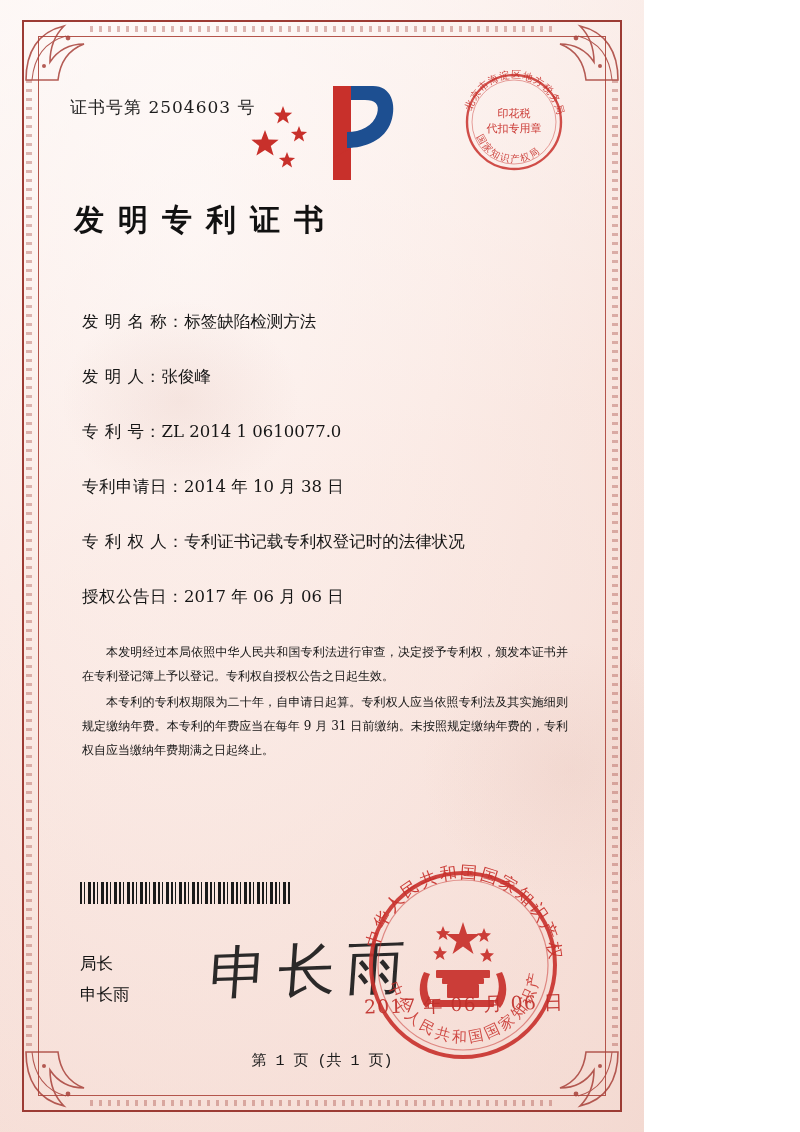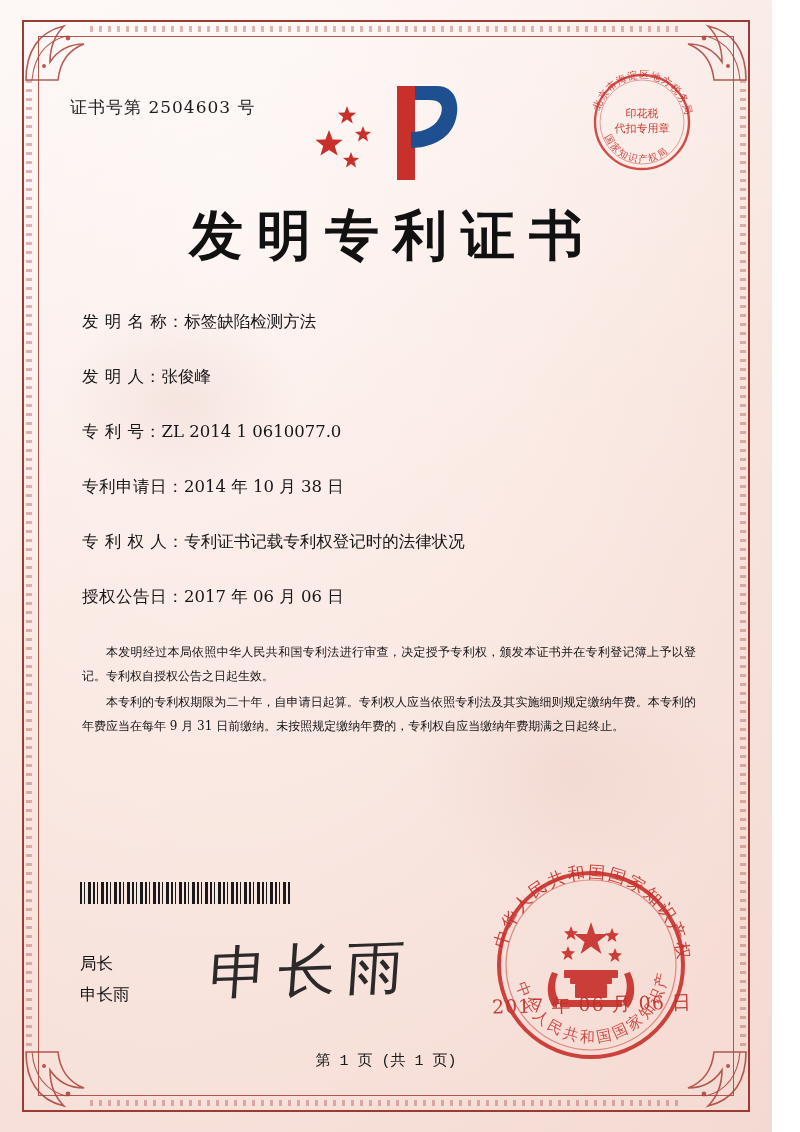--- a/index.html
+++ b/index.html
@@ -5,21 +5,21 @@
   html, body {
     margin: 0;
     padding: 0;
     background: #ffffff;
   }
   body {
     font-family: "Liberation Serif", "DejaVu Serif", serif;
   }
   .page {
     position: relative;
-    width: 772px;
+    width: 644px;
     height: 1132px;
     overflow: hidden;
     background:
       radial-gradient(ellipse at 30% 20%, #fdf6f4 0%, #fbeeea 40%, #f7e4de 75%, #f3ddd6 100%);
   }
   .paper-tint {
     position: absolute;
     inset: 0;
     background:
       linear-gradient(160deg, rgba(255,255,255,0.55) 0%, rgba(250,225,216,0.25) 45%, rgba(244,210,200,0.35) 100%);
@@ -111,22 +111,22 @@
     width: 120px;
     height: 120px;
   }
   .stamp-tax svg { width: 100%; height: 100%; display: block; }
 
   .doc-title {
     position: absolute;
     left: 0;
     right: 0;
     top: 140px;
-    text-align: center;
-    font-size: 54px;
+    text-align: left;
+    font-size: 30px;
     letter-spacing: 14px;
     font-weight: bold;
     color: #111;
     text-indent: 14px;
     font-family: "DejaVu Serif", "Liberation Serif", serif;
   }
 
   .fields {
     position: absolute;
     left: 22px;

